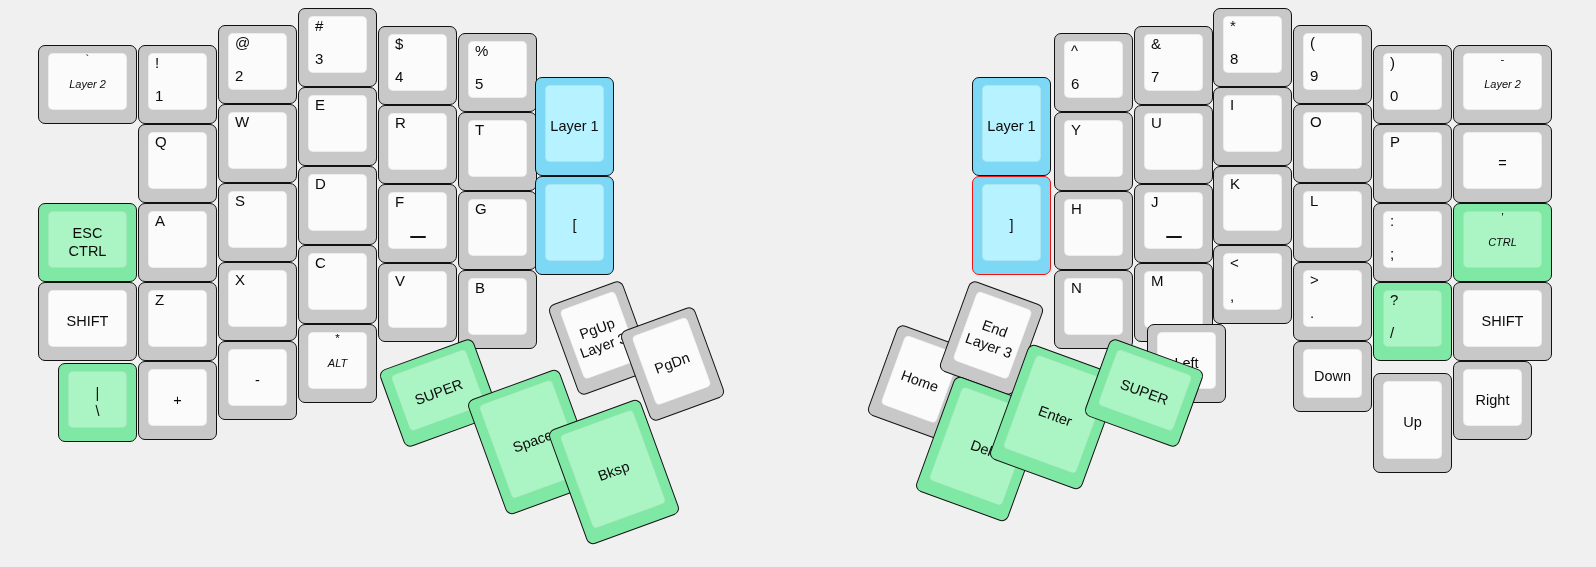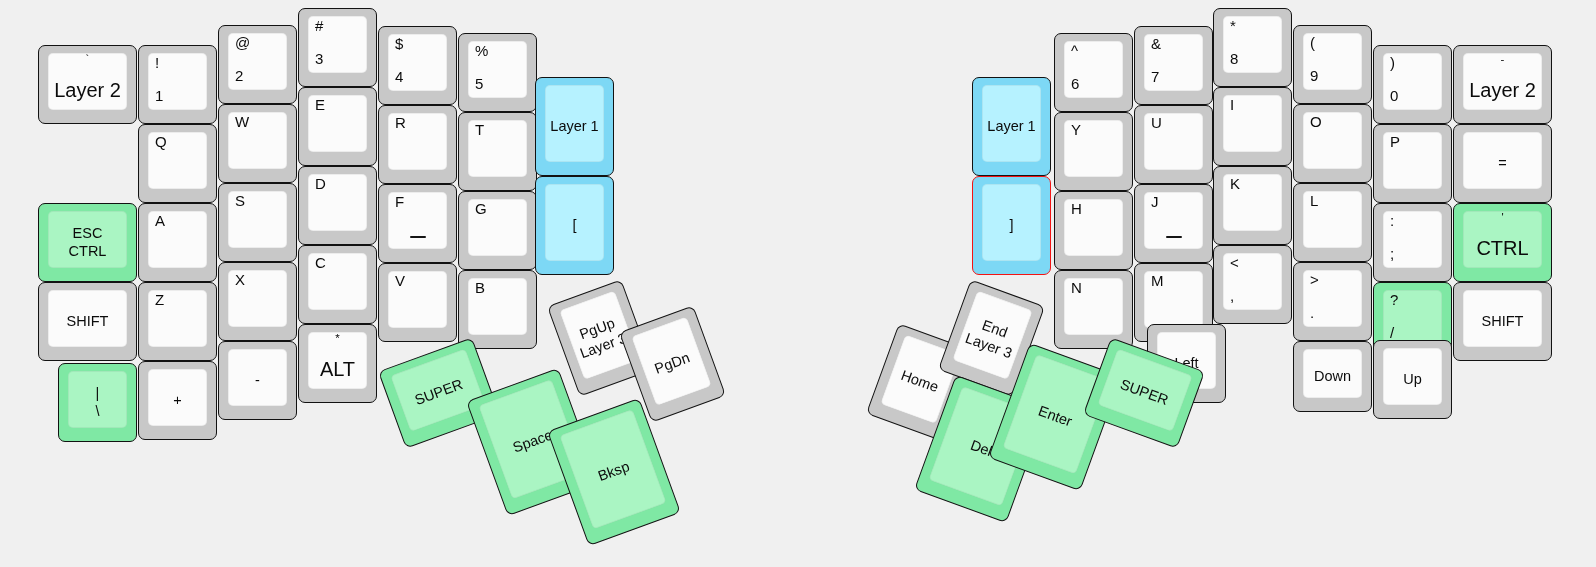--- a/index.html
+++ b/index.html
@@ -48,21 +48,21 @@
     padding:9px 0 0 16px;
     line-height:1.0;
   }
   .key .lbl.tl .s1{display:block;font-size:15px;margin-bottom:18px;}
   .key .lbl.tl .s2{display:block;font-size:15px;}
   .key .lbl.tc{               
     justify-content:flex-start;
     padding-top:8px;
   }
   .key .lbl.tc .s1{font-size:11.5px;line-height:1;margin-bottom:12px;}
-  .key .lbl.tc .s2{font-size:20px;}
+  .key .lbl.tc .s2{font-size:11px;font-style:italic;}
   .key .lbl.two .s1{display:block;}
   .key .lbl.two .s2{display:block;}
 
   
   .bump{
     position:absolute;
     left:50%;margin-left:-8px;
     bottom:24px;
     width:16px;height:2px;
     background:#151515;
@@ -290,40 +290,44 @@
       <div class="lbl tl"><span class="s1" style="margin-bottom: 0px;">P</span></div>
     </div>
     <div class="key" style="left: 1373px; top: 203px; width: 79px; height: 79px;">
       <div class="cap"></div>
       <div class="lbl tl"><span class="s1">:</span><span class="s2">;</span></div>
     </div>
     <div class="key green" style="left: 1373px; top: 282px; width: 79px; height: 79px;">
       <div class="cap"></div>
       <div class="lbl tl"><span class="s1">?</span><span class="s2">/</span></div>
     </div>
-    <div class="key" style="left: 1373px; top: 340px; width: 79px; height: 79px;">
+    <div class="key" style="left: 1373px; top: 373px; width: 79px; height: 100px;">
       <div class="cap"></div>
       <div class="lbl"><span>Up</span></div>
     </div>
     <div class="key" style="left: 1453px; top: 45px; width: 99px; height: 79px;">
       <div class="cap"></div>
       <div class="lbl tc"><span class="s1">-</span><span class="s2">Layer 2</span></div>
     </div>
     <div class="key" style="left: 1453px; top: 124px; width: 99px; height: 79px;">
       <div class="cap"></div>
       <div class="lbl"><span>=</span></div>
     </div>
     <div class="key green" style="left: 1453px; top: 203px; width: 99px; height: 79px;">
       <div class="cap"></div>
       <div class="lbl tc"><span class="s1">'</span><span class="s2">CTRL</span></div>
     </div>
     <div class="key" style="left: 1453px; top: 282px; width: 99px; height: 79px;">
       <div class="cap"></div>
       <div class="lbl"><span>SHIFT</span></div>
     </div>
+    <div class="key" style="left: 1453px; top: 361px; width: 79px; height: 79px;">
+      <div class="cap"></div>
+      <div class="lbl"><span>Right</span></div>
+    </div>
     <div class="key green rot" style="left: 389px; top: 352px; width: 100px; height: 82px; transform: rotate(-20deg);">
       <div class="cap"></div>
       <div class="lbl"><span>SUPER</span></div>
     </div>
     <div class="key rot" style="left: 561px; top: 290px; width: 79px; height: 96px; transform: rotate(-20deg);">
       <div class="cap"></div>
       <div class="lbl two"><span class="s1">PgUp</span><span class="s2">Layer 3</span></div>
     </div>
     <div class="key rot" style="left: 633px; top: 316px; width: 79px; height: 96px; transform: rotate(-20deg);">
       <div class="cap"></div>

